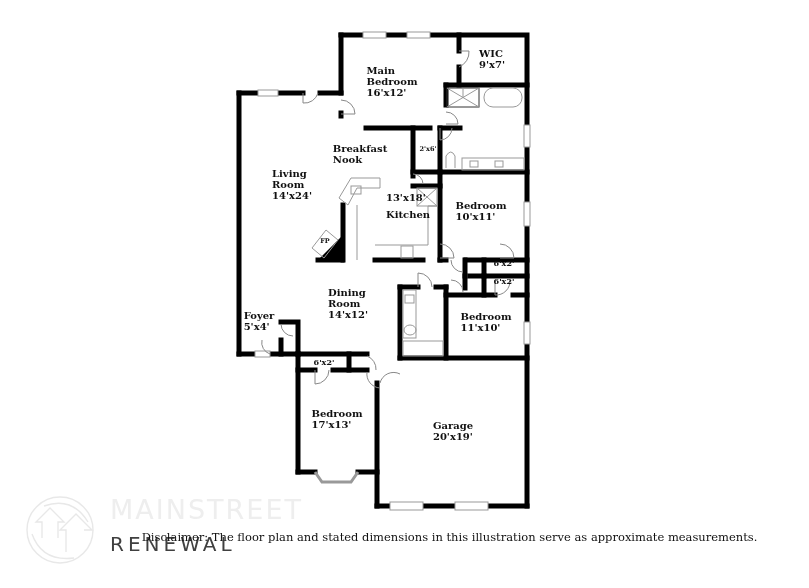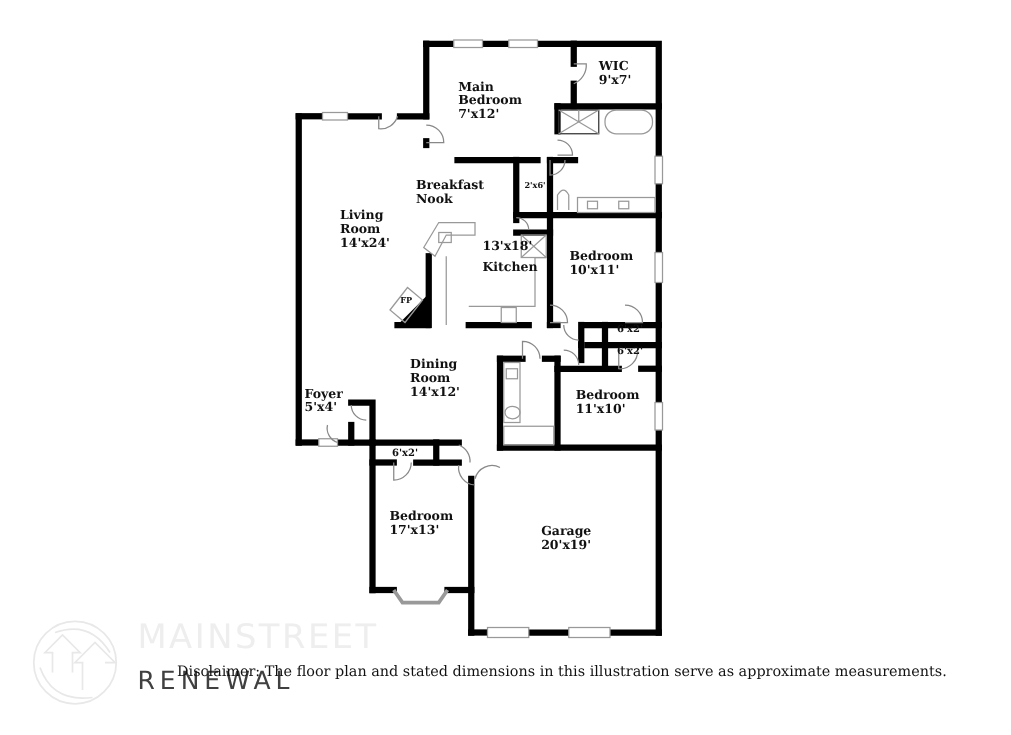--- a/index.html
+++ b/index.html
@@ -158,21 +158,21 @@
     <path d="M315 370 L315 384 A14 14 0 0 0 329 370"></path>
     <path d="M367 356 A14 14 0 0 1 376 370"></path>
     <path d="M367 372 A14 14 0 0 0 380 388"></path>
     <path d="M380 383 A14 14 0 0 1 400 374"></path>
   </g>
 </svg>
 
 <div class="lbl" style="left:392px; top:81px;">
   <span>Main</span><br>
   <span>Bedroom</span>
-  <span class="dim">7'x12'</span>
+  <span class="dim">16'x12'</span>
 </div>
 <div class="lbl" style="left:492px; top:59px;">
   <span>WIC</span>
   <span class="dim">9'x7'</span>
 </div>
 <div class="lbl" style="left:292px; top:184px;">
   <span>Living</span><br>
   <span>Room</span>
   <span class="dim">14'x24'</span>
 </div>

